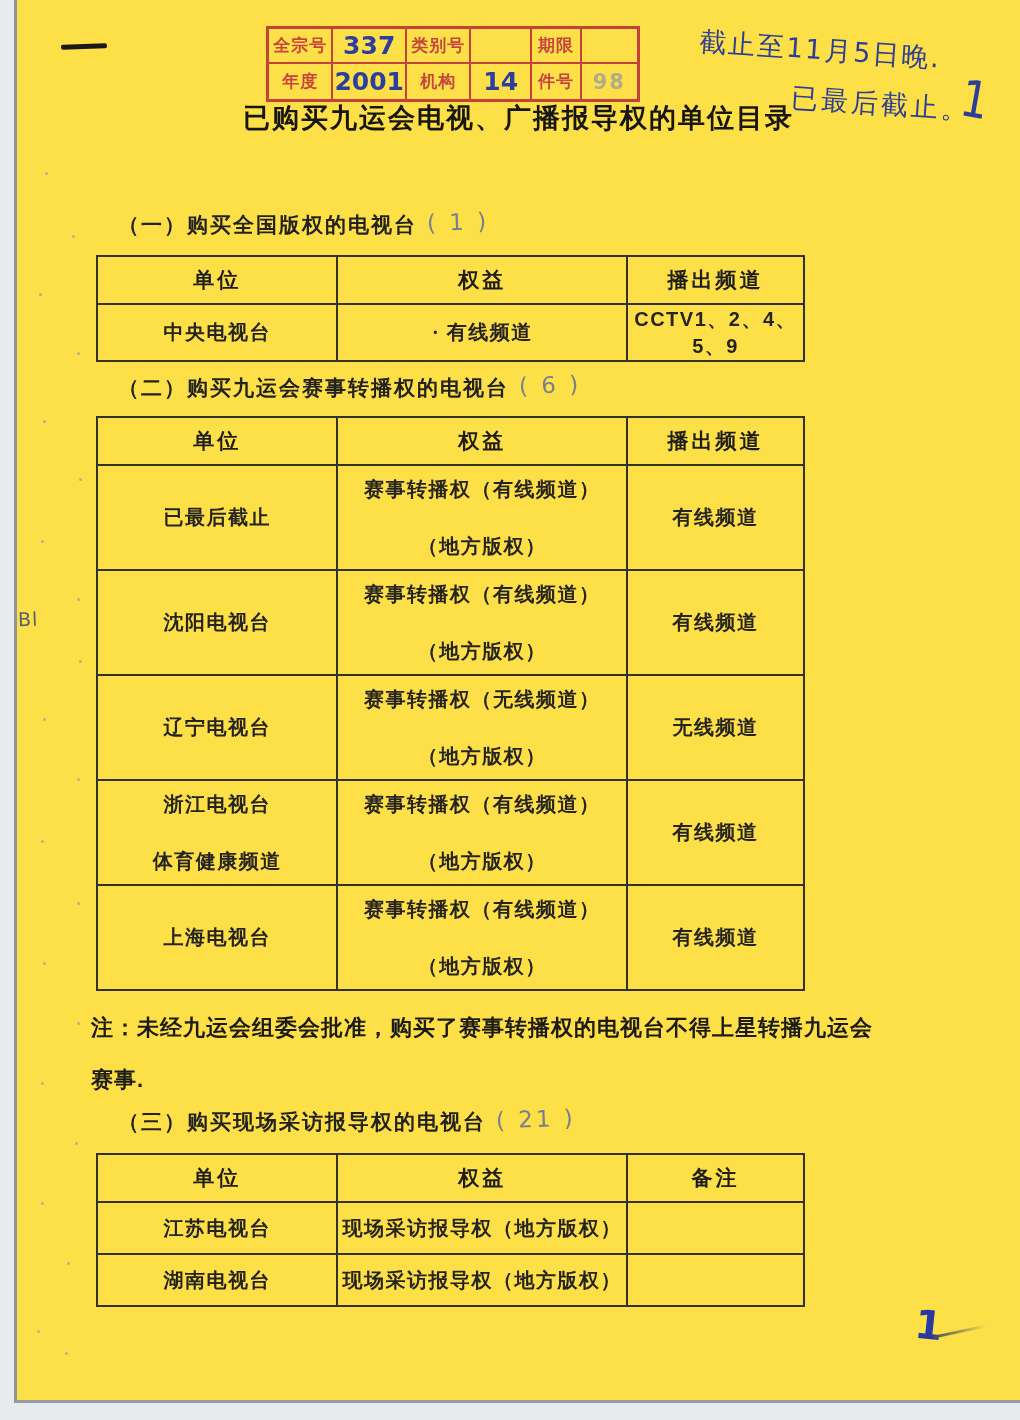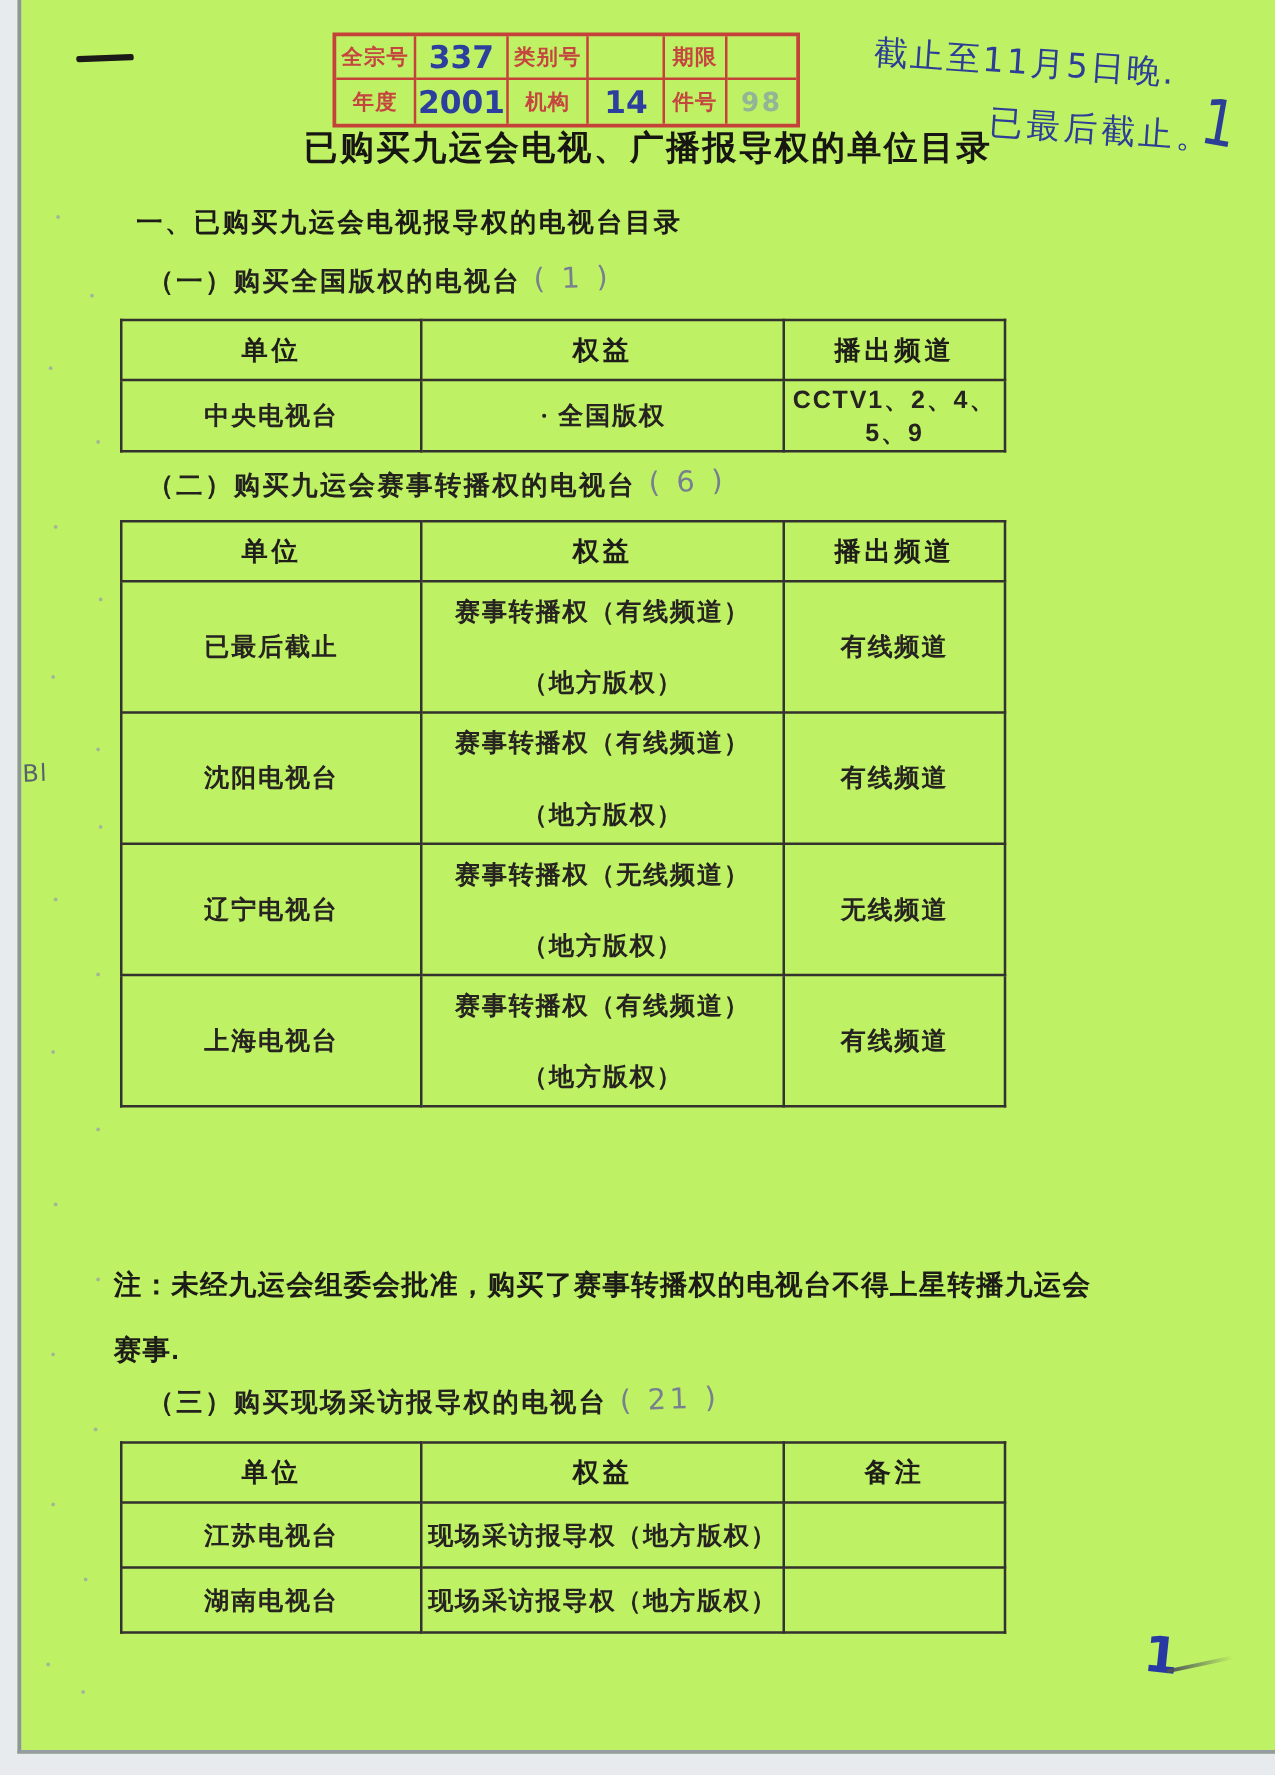--- a/index.html
+++ b/index.html
@@ -2,21 +2,21 @@
 <html><head>
 <meta charset="utf-8">
 <style>
   html,body { margin:0; padding:0; }
   body { font-family:"Liberation Serif", serif; }
 
   .scan { position:relative; width:1020px; height:1420px; background:#e8ebee; overflow:hidden; }
 
   .paper {
     position:absolute; left:14px; top:0; width:1006px; height:1403px;
-    background:#bef264;
+    background:#fde047;
     border-left:3px solid #8f959e;
     border-bottom:3px solid #969ca4;
     box-sizing:border-box;
   }
 
   
   .dash { position:absolute; left:44px; top:44px; width:46px; height:5px; background:#1c1a18; border-radius:2px; transform:rotate(-2deg); }
 
   
   .stamp {
@@ -124,41 +124,40 @@
           <span class="s-value faint">98</span>
         </div>
     </div>
 
     <span class="hw hw1">截止至11月5日晚.</span>
     <span class="hw hw2">已最后截止。</span>
     <span class="hw hw-tick">1</span>
 
     <div class="title">已购买九运会电视、广播报导权的单位目录</div>
 
-    <div class="sec">一、已购买九运会电视报导权的电视台目录</div>
 
     <div class="sub sub1"><span>（一）购买全国版权的电视台</span><span class="hw-count">( 1 )</span></div>
 
     <table class="doc-table t1">
       <colgroup>
           <col class="c1">
           <col class="c2">
           <col class="c3">
         </colgroup>
       <thead>
         <tr>
           <th>单位</th>
           <th>权益</th>
           <th>播出频道</th>
         </tr>
       </thead>
       <tbody>
         <tr>
           <td>中央电视台</td>
-          <td>· 全国版权</td>
+          <td>· 有线频道</td>
           <td class="channel-code">CCTV1、2、4、5、9</td>
         </tr>
       </tbody>
     </table>
 
     <div class="sub sub2"><span>（二）购买九运会赛事转播权的电视台</span><span class="hw-count">( 6 )</span></div>
 
     <table class="doc-table t2">
       <colgroup>
           <col class="c1">
@@ -195,20 +194,31 @@
         </tr>
         <tr>
           <td>
               <span class="cl">辽宁电视台</span>
             </td>
           <td>
               <span class="cl">赛事转播权（无线频道）</span>
               <span class="cl">（地方版权）</span>
             </td>
           <td>无线频道</td>
+        </tr>
+        <tr>
+          <td>
+              <span class="cl">浙江电视台</span>
+              <span class="cl">体育健康频道</span>
+            </td>
+          <td>
+              <span class="cl">赛事转播权（有线频道）</span>
+              <span class="cl">（地方版权）</span>
+            </td>
+          <td>有线频道</td>
         </tr>
         <tr>
           <td>
               <span class="cl">上海电视台</span>
             </td>
           <td>
               <span class="cl">赛事转播权（有线频道）</span>
               <span class="cl">（地方版权）</span>
             </td>
           <td>有线频道</td>

